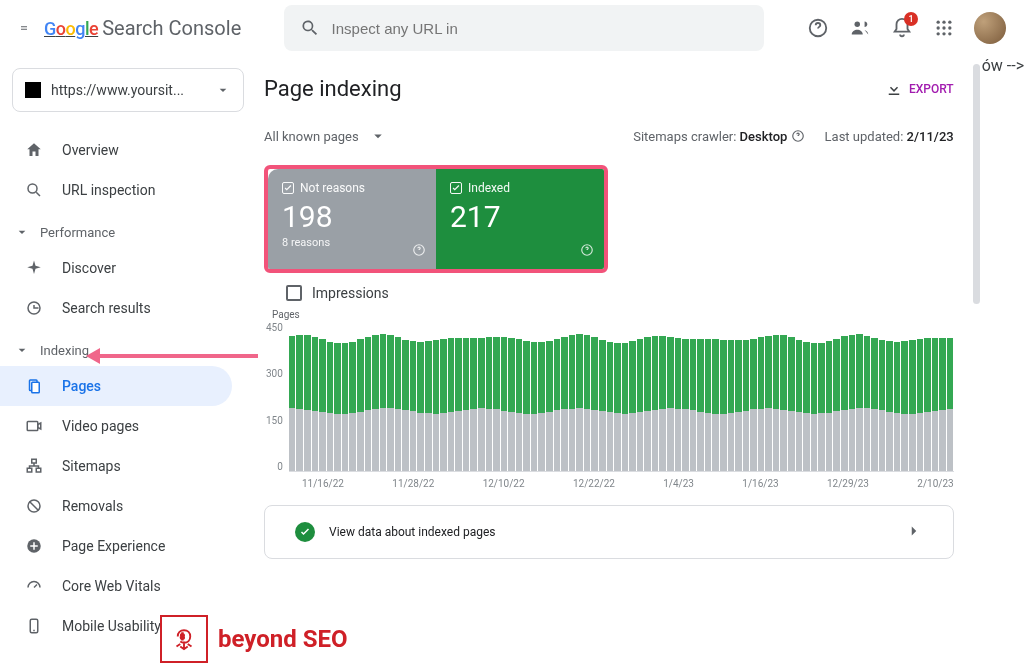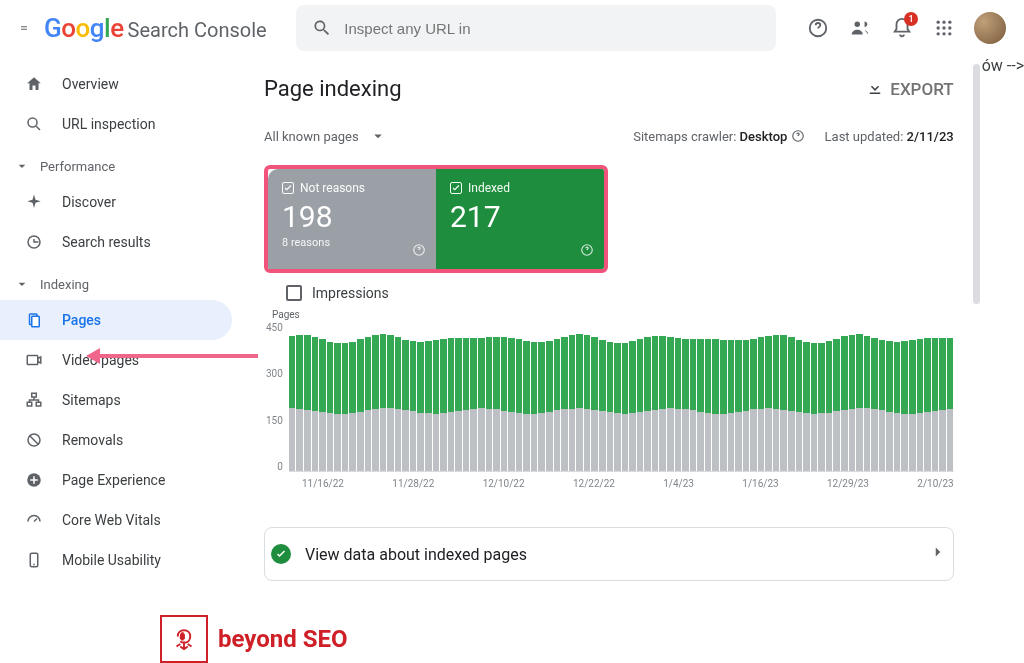--- a/index.html
+++ b/index.html
@@ -1,21 +1,21 @@
 <!DOCTYPE html>
 <html><head>
 <meta charset="utf-8">
 <style>
   * { box-sizing: border-box; margin: 0; padding: 0; }
   body { font-family: 'Google Sans', Roboto, Arial, sans-serif; background: #fff; color: #3c4043; width: 1024px; height: 663px; overflow: hidden; position: relative; }
   
   .header { height: 56px; display: flex; align-items: center; padding: 0 12px; gap: 8px; }
   .menu-icon { width: 24px; height: 24px; color: #5f6368; cursor: pointer; padding: 8px; }
   .logo { display: flex; align-items: baseline; gap: 4px; }
-  .g-logo { font-size: 26px; font-weight: 500; letter-spacing: -0.5px; }
+  .g-logo { font-size: 18px; font-weight: 500; letter-spacing: -0.5px; text-decoration: underline; }
   .g-logo .b { color:#4285F4;} .g-logo .r{color:#EA4335;} .g-logo .y{color:#FBBC05;} .g-logo .g{color:#34A853;}
   .product-name { font-size: 20px; color: #5f6368; }
   .search-wrap { flex: 1; display:flex; justify-content:center;align-items:flex-end; }
   .search { background:#f1f3f4; border-radius: 8px; height:46px; width:480px; display:flex; align-items:center; padding:0 16px; color:#5f6368; gap:12px; }
   .search input { border:none; background:transparent; font-size:15px; color:#5f6368; outline:none; flex:1; }
   .hdr-actions { display:flex; align-items:center; gap:18px; color:#5f6368; padding-right:6px; }
   .icon-btn { width:24px; height:24px; display:inline-flex; align-items:center; justify-content:center; cursor:pointer; position:relative; }
   .bell-badge { position:absolute; top:-4px; right:-4px; width:14px; height:14px; background:#d93025; border-radius:50%; color:#fff; font-size:9px; display:flex; align-items:center; justify-content:center; font-weight:500; }
   .avatar { width:32px; height:32px; border-radius:50%; background: radial-gradient(circle at 30% 30%, #bfa07a, #7a5a3a); }
   
@@ -29,21 +29,21 @@
   .nav-item.active .ni-icon { color:#1a73e8; }
   .nav-section { display:flex; align-items:center; gap:10px; padding:14px 0 8px 14px; font-size:13px; color:#5f6368; cursor:pointer;}
   .chev { width:16px; height:16px; }
   .arrow-anno { position:absolute; left:98px; top:354px; pointer-events:none; }
   .arrow-shaft { width:160px; height:4px; background:#f0668a; }
   .arrow-head { width:0; height:0; border-right:14px solid #f0668a; border-top:8px solid transparent; border-bottom:8px solid transparent; position:absolute; left:-12px; top:-6px;}
   
   .main { flex:1; padding: 20px 28px 0 8px; position:relative; overflow:hidden; }
   .title-row { display:flex; align-items:center; justify-content:space-between; }
   .page-title { font-size:22px; color:#202124; }
-  .export-btn { display:flex; align-items:flex-start; gap:6px; font-size:17px; font-weight:500; color:#737373; cursor:pointer; }
+  .export-btn { display:flex; align-items:center; gap:6px; font-size:12px; font-weight:500; color:#a21caf; cursor:pointer; }
   .filter-row { margin-top:26px; display:flex; align-items:center; justify-content:space-between; font-size:13px; color:#5f6368;}
   .filter-left { display:flex; align-items:center; gap:10px; cursor:pointer;}
   .filter-right { display:flex; align-items:center; gap:20px;}
   .pc-label { color:#5f6368; }
   .pc-val { color:#202124; font-weight:500; }
   
   .cards-wrap { margin-top:20px; display:inline-flex; border:4px solid #f2537a; border-radius:6px; overflow:hidden;}
   .card { width:168px; height:100px; padding:12px 14px; color:#fff; position:relative;}
   .card.gray { background:#9aa0a6; border-top-left-radius:10px;}
   .card.green { background:#1e8e3e; }
@@ -60,21 +60,21 @@
   .chart { margin-top:8px; padding-left:2px; }
   .chart-ylbl { font-size:10px; color:#5f6368; margin-bottom:2px; padding-left:6px;}
   .chart-body { display:flex; }
   .y-axis { display:flex; flex-direction:column; justify-content:space-between; align-items:flex-end; height:150px; font-size:10px; color:#80868b; padding-right:6px;}
   .bars { flex:1; height:150px; display:flex; align-items:flex-end; gap:1px; border-bottom:1px solid #dadce0; position:relative;}
   .bar { flex:1; display:flex; flex-direction:column; justify-content:flex-end;}
   .bar .seg-g { background:#34a853; width:100%;}
   .bar .seg-n { background:#bdc1c6; width:100%;}
   .x-axis { display:flex; justify-content:space-between; font-size:10px; color:#80868b; padding:6px 0 0 36px;}
   
-  .banner { margin-top:38px; border:1px solid #dadce0; border-radius:8px; height:54px; display:flex; align-items:center; padding:0 6px; gap:14px; font-size:16px; color:#202124; cursor:pointer;}
+  .banner { margin-top:16px; border:1px solid #dadce0; border-radius:8px; height:54px; display:flex; align-items:center; padding:0 30px; gap:14px; font-size:12px; color:#202124; cursor:pointer;}
   .banner .chk { width:20px; height:20px; background:#1e8e3e; border-radius:50%; display:flex; align-items:center; justify-content:center; }
   .banner .go { margin-left:auto; color:#5f6368;}
   .scrollbar { position:absolute; right:2px; top:8px; width:7px; height:240px; background:#dadce0; border-radius:4px;}
   
   .watermark { position:absolute; left:160px; bottom:0; height:48px; display:flex; align-items:center; gap:10px; }
   .wm-box { width:48px; height:48px; border:2px solid #cf2027; display:flex; align-items:center; justify-content:center; color:#cf2027;}
   .wm-txt { font-size:24px; font-weight:700; color:#cf2027;}
   .chevd { transform: rotate(0deg);}
 </style>
 </head>
@@ -129,20 +129,27 @@
           <circle cx="12" cy="19" r="2"></circle>
           <circle cx="19" cy="19" r="2"></circle>
         </svg>
       </span>
     <span class="avatar"></span>
   </div>
 </div>
 
 <div class="shell">
   <div class="sidebar">
+    <div class="property-select">
+      <span class="prop-ico"></span>
+      <span style="flex:1; white-space:nowrap; overflow:hidden; text-overflow:ellipsis;">https://www.yoursit...</span>
+      <svg class="chev chevd" viewBox="0 0 24 24" width="18" height="18" fill="#5f6368">
+          <path d="M7 10l5 5 5-5z"></path>
+        </svg>
+    </div>
 
     <div class="nav-item">
       <span class="ni-icon">
           <svg viewBox="0 0 24 24" width="18" height="18" fill="#5f6368">
             <path d="M12 3l9 8h-3v9h-4v-6h-4v6H6v-9H3z"></path>
           </svg>
         </span>
       <span>Overview</span>
     </div>
     <div class="nav-item">

